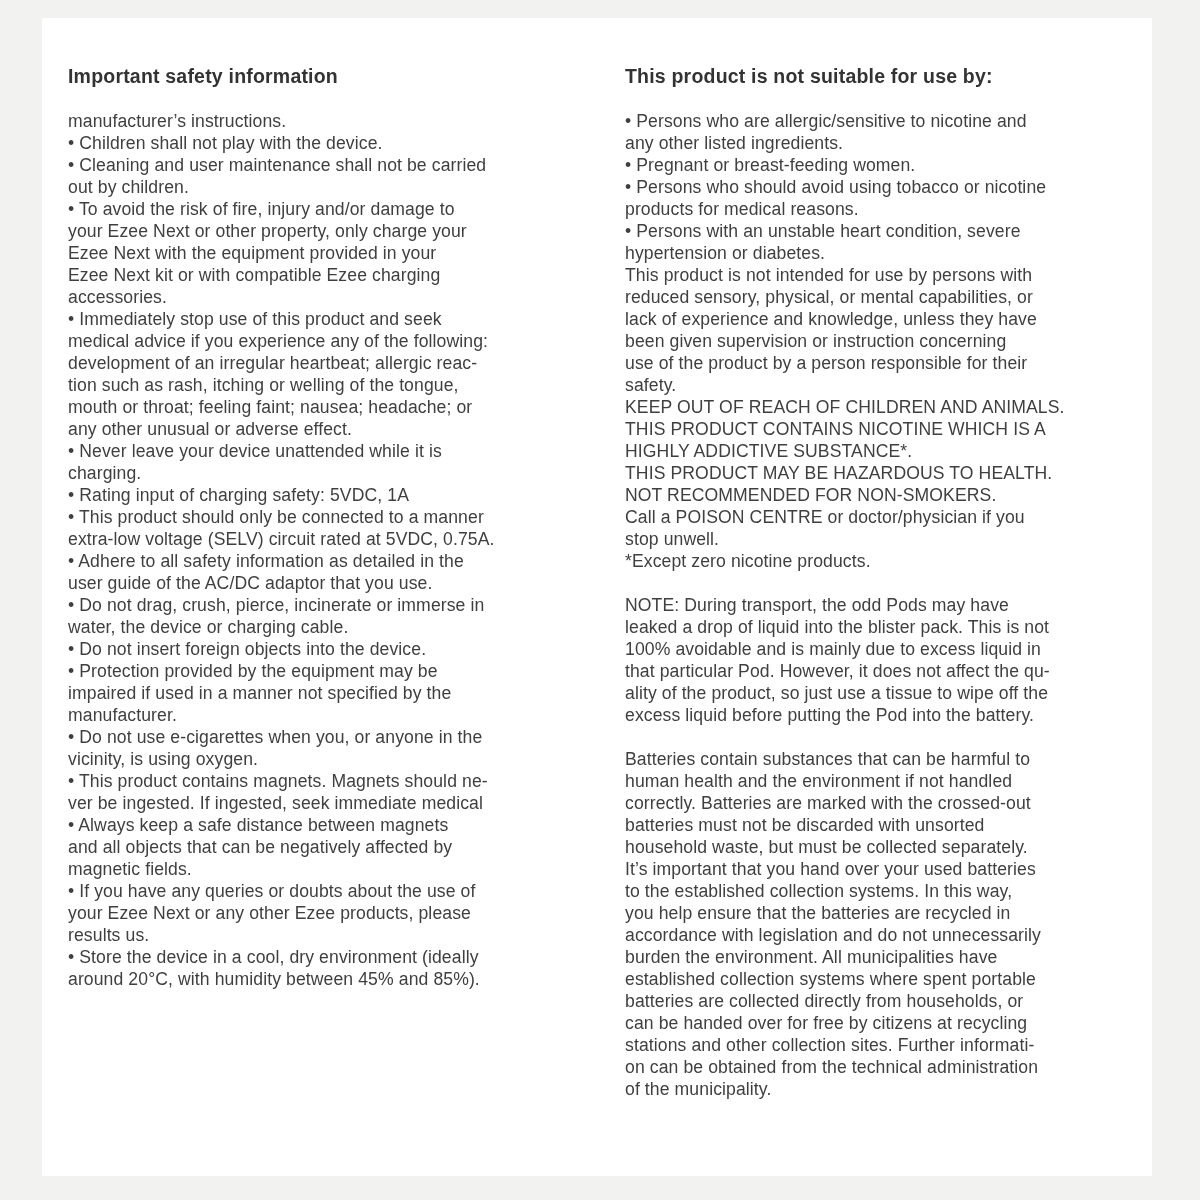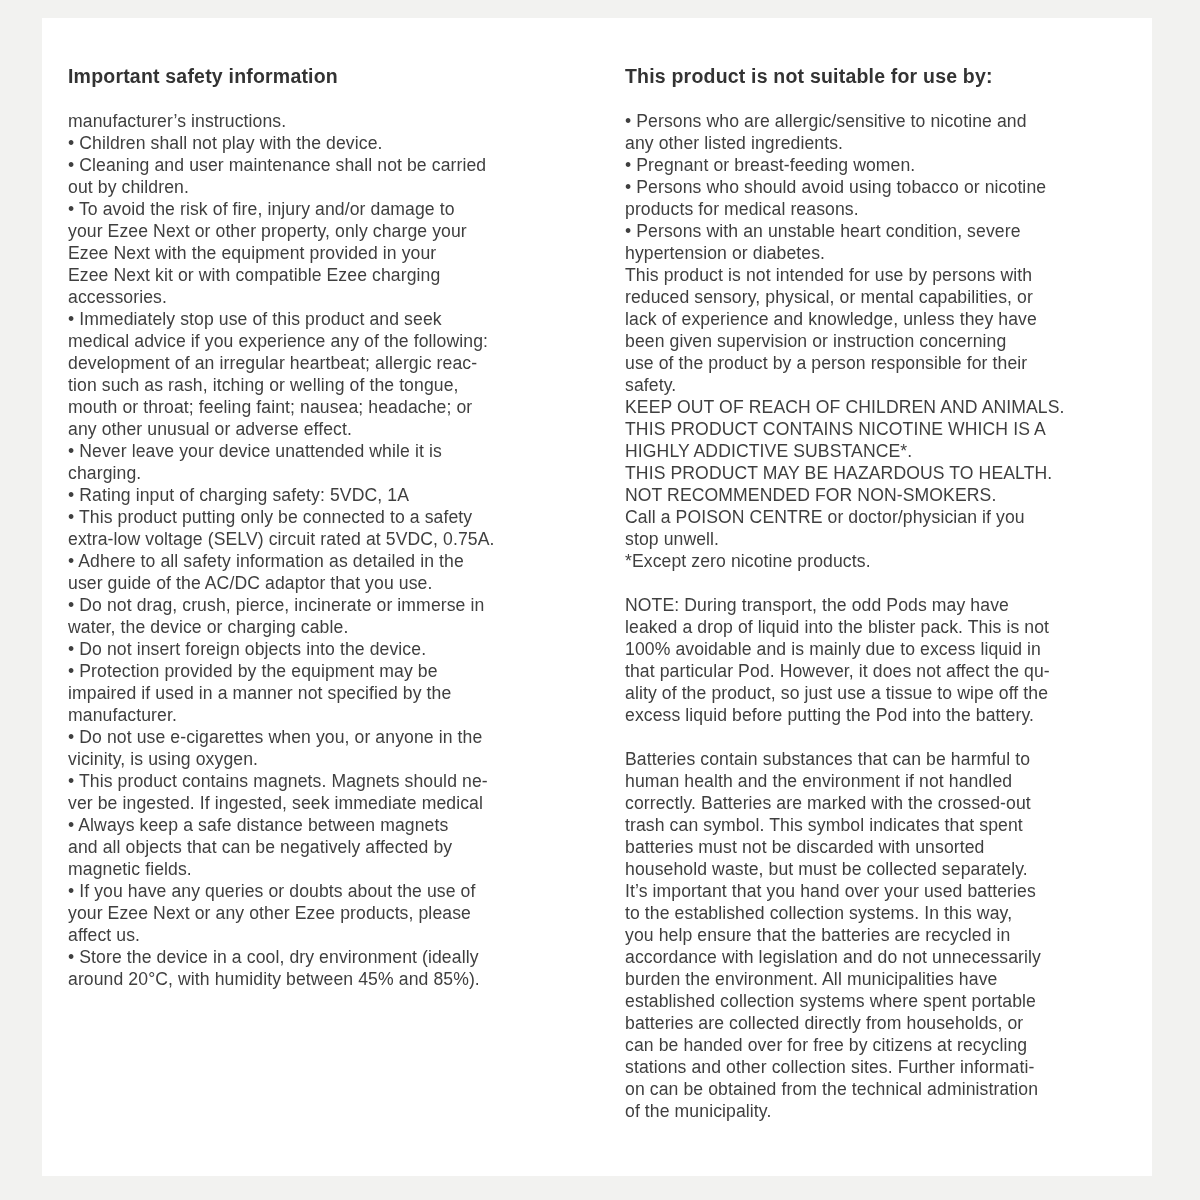--- a/index.html
+++ b/index.html
@@ -78,40 +78,40 @@
             <div class="line">accessories.</div>
             <div class="line">• Immediately stop use of this product and seek</div>
             <div class="line">medical advice if you experience any of the following:</div>
             <div class="line">development of an irregular heartbeat; allergic reac-</div>
             <div class="line">tion such as rash, itching or welling of the tongue,</div>
             <div class="line">mouth or throat; feeling faint; nausea; headache; or</div>
             <div class="line">any other unusual or adverse effect.</div>
             <div class="line">• Never leave your device unattended while it is</div>
             <div class="line">charging.</div>
             <div class="line">• Rating input of charging safety: 5VDC, 1A</div>
-            <div class="line">• This product putting only be connected to a safety</div>
+            <div class="line">• This product should only be connected to a manner</div>
             <div class="line">extra-low voltage (SELV) circuit rated at 5VDC, 0.75A.</div>
             <div class="line">• Adhere to all safety information as detailed in the</div>
             <div class="line">user guide of the AC/DC adaptor that you use.</div>
             <div class="line">• Do not drag, crush, pierce, incinerate or immerse in</div>
             <div class="line">water, the device or charging cable.</div>
             <div class="line">• Do not insert foreign objects into the device.</div>
             <div class="line">• Protection provided by the equipment may be</div>
             <div class="line">impaired if used in a manner not specified by the</div>
             <div class="line">manufacturer.</div>
             <div class="line">• Do not use e-cigarettes when you, or anyone in the</div>
             <div class="line">vicinity, is using oxygen.</div>
             <div class="line">• This product contains magnets. Magnets should ne-</div>
             <div class="line">ver be ingested. If ingested, seek immediate medical</div>
             <div class="line">• Always keep a safe distance between magnets</div>
             <div class="line">and all objects that can be negatively affected by</div>
             <div class="line">magnetic fields.</div>
             <div class="line">• If you have any queries or doubts about the use of</div>
             <div class="line">your Ezee Next or any other Ezee products, please</div>
-            <div class="line">affect us.</div>
+            <div class="line">results us.</div>
             <div class="line">• Store the device in a cool, dry environment (ideally</div>
             <div class="line">around 20°C, with humidity between 45% and 85%).</div>
           </div>
       </section>
 
       <section class="column">
         <h2 class="heading">This product is not suitable for use by:</h2>
         <div class="lines">
             <div class="line">• Persons who are allergic/sensitive to nicotine and</div>
             <div class="line">any other listed ingredients.</div>
@@ -138,21 +138,20 @@
             <div class="line">NOTE: During transport, the odd Pods may have</div>
             <div class="line">leaked a drop of liquid into the blister pack. This is not</div>
             <div class="line">100% avoidable and is mainly due to excess liquid in</div>
             <div class="line">that particular Pod. However, it does not affect the qu-</div>
             <div class="line">ality of the product, so just use a tissue to wipe off the</div>
             <div class="line">excess liquid before putting the Pod into the battery.</div>
             <div class="line"></div>
             <div class="line">Batteries contain substances that can be harmful to</div>
             <div class="line">human health and the environment if not handled</div>
             <div class="line">correctly. Batteries are marked with the crossed-out</div>
-            <div class="line">trash can symbol. This symbol indicates that spent</div>
             <div class="line">batteries must not be discarded with unsorted</div>
             <div class="line">household waste, but must be collected separately.</div>
             <div class="line">It’s important that you hand over your used batteries</div>
             <div class="line">to the established collection systems. In this way,</div>
             <div class="line">you help ensure that the batteries are recycled in</div>
             <div class="line">accordance with legislation and do not unnecessarily</div>
             <div class="line">burden the environment. All municipalities have</div>
             <div class="line">established collection systems where spent portable</div>
             <div class="line">batteries are collected directly from households, or</div>
             <div class="line">can be handed over for free by citizens at recycling</div>

